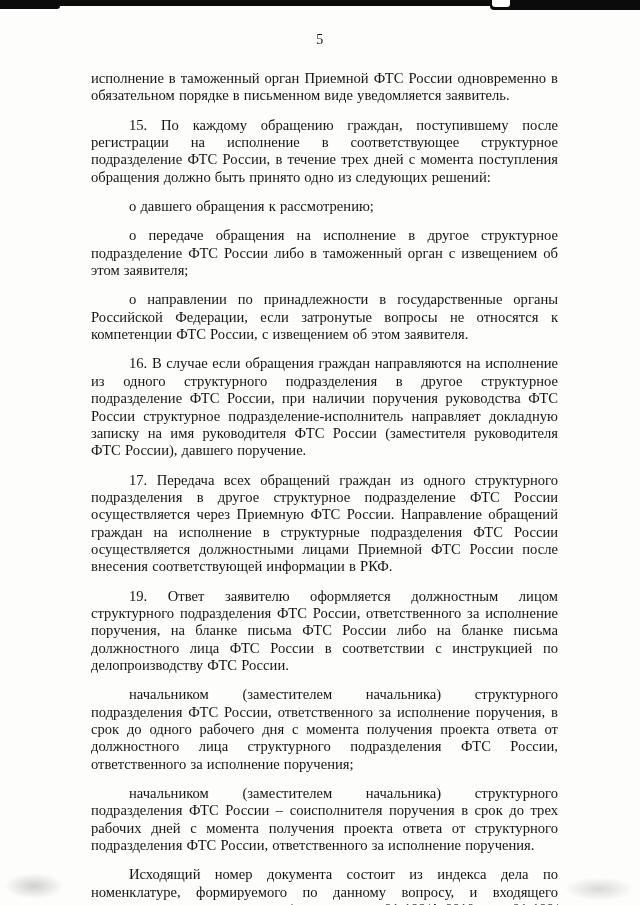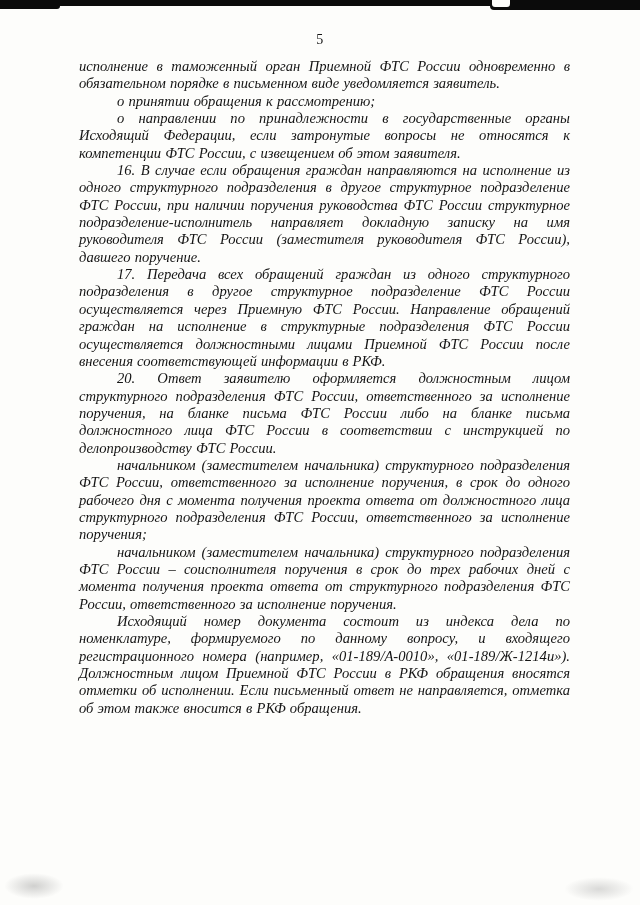--- a/index.html
+++ b/index.html
@@ -74,47 +74,48 @@
     position: absolute;
     top: 58px;
     left: 79px;
     width: 491px;
     font-size: 14.6px;
     line-height: 17.35px;
     text-align: justify;
     word-spacing: 0.5px;
   }
   .content p {
-    margin: 0;
+    margin: 12px;
     padding: 0;
-    font-style: italic;
   }
   .content p.indent {
     text-indent: 38px;
   }
 </style>
 </head>
 <body>
 
 <div class="page">
 
   <div class="scan-top"></div>
   <div class="scan-top-left"></div>
   <div class="scan-top-right"></div>
   <div class="scan-notch"></div>
 
   <div class="page-number">5</div>
 
   <div class="content">
     <p>исполнение в таможенный орган Приемной ФТС России одновременно в обязательном порядке в письменном виде уведомляется заявитель.</p>
-    <p class="indent">о принятии обращения к рассмотрению;</p>
-    <p class="indent">о направлении по принадлежности в государственные органы Исходящий Федерации, если затронутые вопросы не относятся к компетенции ФТС России, с извещением об этом заявителя.</p>
+    <p class="indent">15. По каждому обращению граждан, поступившему после регистрации на исполнение в соответствующее структурное подразделение ФТС России, в течение трех дней с момента поступления обращения должно быть принято одно из следующих решений:</p>
+    <p class="indent">о давшего обращения к рассмотрению;</p>
+    <p class="indent">о передаче обращения на исполнение в другое структурное подразделение ФТС России либо в таможенный орган с извещением об этом заявителя;</p>
+    <p class="indent">о направлении по принадлежности в государственные органы Российской Федерации, если затронутые вопросы не относятся к компетенции ФТС России, с извещением об этом заявителя.</p>
     <p class="indent">16. В случае если обращения граждан направляются на исполнение из одного структурного подразделения в другое структурное подразделение ФТС России, при наличии поручения руководства ФТС России структурное подразделение-исполнитель направляет докладную записку на имя руководителя ФТС России (заместителя руководителя ФТС России), давшего поручение.</p>
     <p class="indent">17. Передача всех обращений граждан из одного структурного подразделения в другое структурное подразделение ФТС России осуществляется через Приемную ФТС России. Направление обращений граждан на исполнение в структурные подразделения ФТС России осуществляется должностными лицами Приемной ФТС России после внесения соответствующей информации в РКФ.</p>
-    <p class="indent">20. Ответ заявителю оформляется должностным лицом структурного подразделения ФТС России, ответственного за исполнение поручения, на бланке письма ФТС России либо на бланке письма должностного лица ФТС России в соответствии с инструкцией по делопроизводству ФТС России.</p>
+    <p class="indent">19. Ответ заявителю оформляется должностным лицом структурного подразделения ФТС России, ответственного за исполнение поручения, на бланке письма ФТС России либо на бланке письма должностного лица ФТС России в соответствии с инструкцией по делопроизводству ФТС России.</p>
     <p class="indent">начальником (заместителем начальника) структурного подразделения ФТС России, ответственного за исполнение поручения, в срок до одного рабочего дня с момента получения проекта ответа от должностного лица структурного подразделения ФТС России, ответственного за исполнение поручения;</p>
     <p class="indent">начальником (заместителем начальника) структурного подразделения ФТС России – соисполнителя поручения в срок до трех рабочих дней с момента получения проекта ответа от структурного подразделения ФТС России, ответственного за исполнение поручения.</p>
     <p class="indent">Исходящий номер документа состоит из индекса дела по номенклатуре, формируемого по данному вопросу, и входящего регистрационного номера (например, «01-189/А-0010», «01-189/Ж-1214и»). Должностным лицом Приемной ФТС России в РКФ обращения вносятся отметки об исполнении. Если письменный ответ не направляется, отметка об этом также вносится в РКФ обращения.</p>
   </div>
 
   <div class="scan-smudge-bl"></div>
   <div class="scan-smudge-br"></div>
 
 </div>
 

